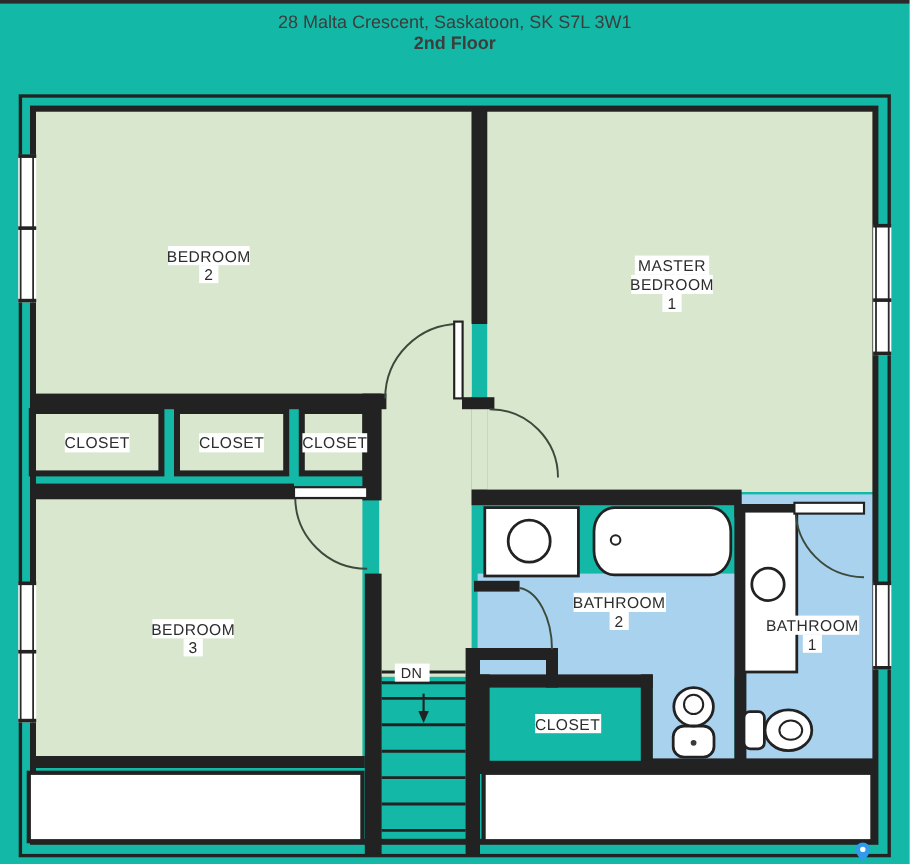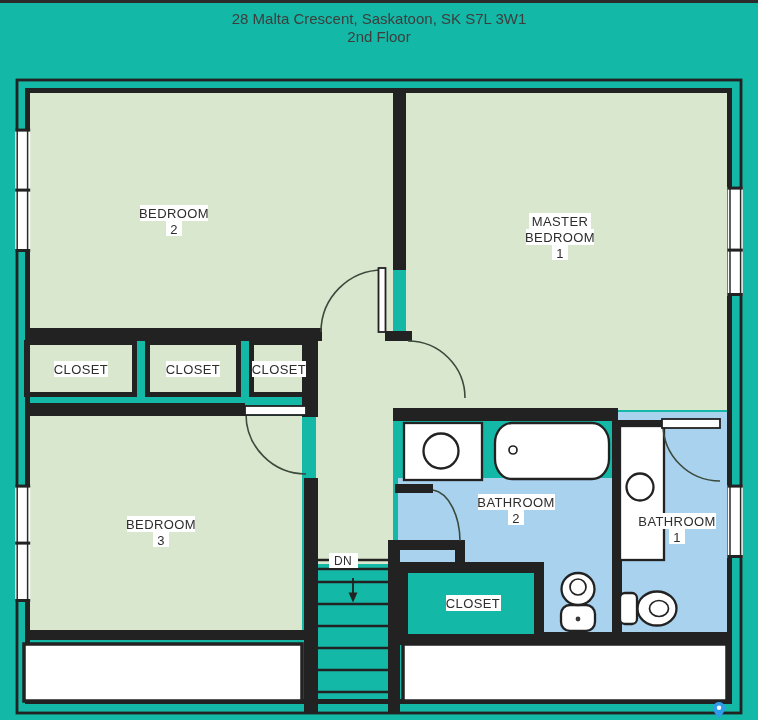--- a/index.html
+++ b/index.html
@@ -2,21 +2,21 @@
 <html><head>
 <meta charset="utf-8">
 <title>Floor Plan</title>
 <style>
   html,body{margin:0;padding:0;background:#ffffff;}
   #stage{position:relative;width:758px;height:720px;background:#14b8a6;overflow:hidden;
          font-family:"Liberation Sans",sans-serif;padding-left:48px;}
   #topbar{position:absolute;top:0;left:0;width:758px;height:3px;background:#2b2b2b;}
   #titleblock{position:absolute;top:10px;left:0;width:758px;text-align:center;color:#3d3d3d;}
   #titleblock .t1{font-size:15px;line-height:18px;}
-  #titleblock .t2{font-size:15px;line-height:18px;}
+  #titleblock .t2{font-size:15px;line-height:18px;font-weight:bold;}
   svg{position:absolute;top:0;left:0;}
   svg text{font-family:"Liberation Sans",sans-serif;font-size:13px;fill:#2d2d2d;
            text-anchor:middle;letter-spacing:0.4px;}
   svg text.small{font-size:12px;}
   .lbl{fill:#ffffff;}
   .leaf{fill:#ffffff;stroke:#222222;stroke-width:1.8;}
   .arc{fill:none;stroke-width:1.6;}
   .fix{fill:#ffffff;stroke-width:2.3;}
   .fixthin{fill:none;stroke-width:1.7;}
   .tread{stroke-width:2.4;}

